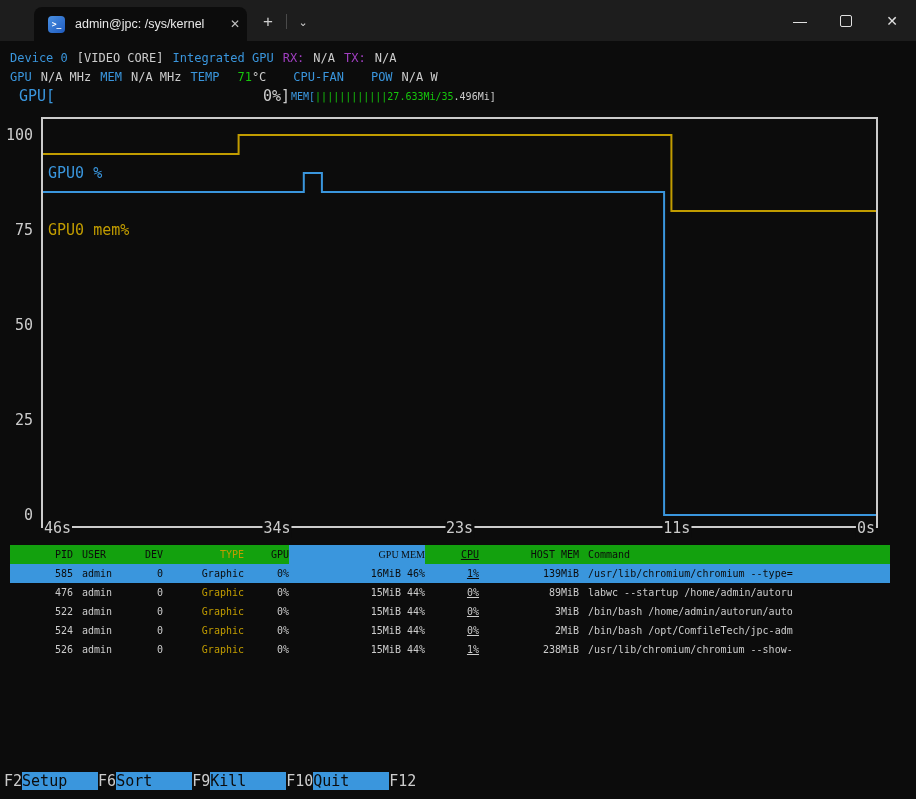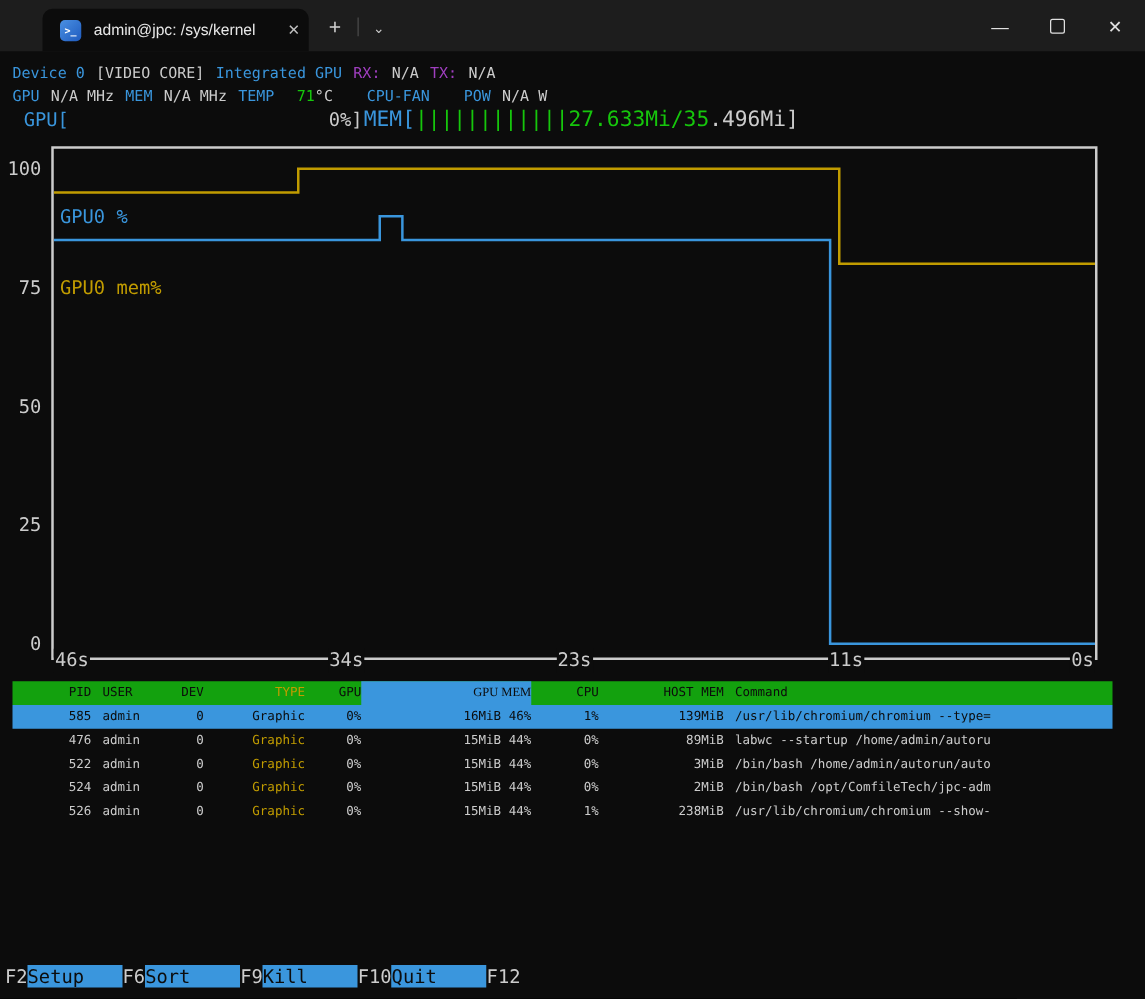--- a/index.html
+++ b/index.html
@@ -24,38 +24,38 @@
   .wc-max{left:823px;}
   .wc-max .sq{width:10px;height:10px;border:1.2px solid #e0e0e0;border-radius:2px;}
   .wc-close{left:869px;font-family:"Liberation Sans",sans-serif;font-size:14px;}
   
   .tline{position:absolute;left:10px;white-space:pre;font-size:12px;line-height:19px;color:var(--fg);}
   .cyan{color:var(--cyan);} .yel{color:var(--yellow);} .grn{color:var(--green);}
   .mag{color:var(--magenta);} .wht{color:var(--fg);}
   .g1{margin-right:9px;} .g2{margin-right:18px;text-align:right;} .g3{margin-right:27px;}
   #gpu-bar{position:absolute;left:19px;top:87px;width:271px;display:flex;font-size:15px;line-height:19px;gap:35px;}
   #gpu-bar .spacer{flex:1;}
-  #mem-bar{position:absolute;left:291px;top:87px;font-size:17px;line-height:19px;white-space:pre;}
+  #mem-bar{position:absolute;left:291px;top:87px;font-size:10px;line-height:19px;white-space:pre;}
   
   #chart-box{position:absolute;left:41px;top:117px;width:837px;height:411px;
        border:2px solid var(--border);box-sizing:border-box;}
   #chart-svg{position:absolute;left:0;top:0;width:100%;height:100%;}
   #legend{position:absolute;left:5px;top:7px;font-size:15px;line-height:19px;white-space:pre;}
   .ylabel{position:absolute;left:0px;width:33px;text-align:right;font-size:15px;line-height:19px;color:var(--fg);}
   .xlabel{position:absolute;font-size:15px;line-height:19px;color:var(--fg);background:var(--bg);padding:0 1px;}
   
   .prow{position:absolute;left:10px;width:880px;height:19px;display:flex;font-size:10px;line-height:19px;color:var(--fg);white-space:pre;}
   .prow>span{display:inline-block;overflow:hidden;}
   .c-pid{width:63px;text-align:right;}
   .c-user{width:54px;margin-left:9px;text-align:left;}
   .c-dev{width:27px;text-align:right;}
   .c-type{width:81px;text-align:right;}
   .c-gpu{width:45px;text-align:right;}
   .c-gmem{width:136px;text-align:right;}
-  .c-cpu{width:54px;text-align:right;}
+  .c-cpu{width:54px;text-align:right;text-decoration:underline;}
   .c-hmem{width:100px;text-align:right;}
   .c-cmd{flex:1;margin-left:9px;text-align:left;}
   #table-header{top:545px;background:var(--green_bg);color:#0c0c0c;}
   #table-header .c-gmem{background:var(--sel_bg);font-family:Liberation Serif, serif;}
   .prow.selected{background:var(--sel_bg);color:#0c0c0c;}
   .prow:not(.selected) .c-type{color:var(--yellow);}
   .prow.selected .c-type{color:#0c0c0c;}
   
   #fnbar{position:absolute;left:4px;top:772px;width:886px;height:18px;display:flex;font-size:15px;line-height:19px;}
   .fn-key{color:var(--fg);white-space:pre;}

